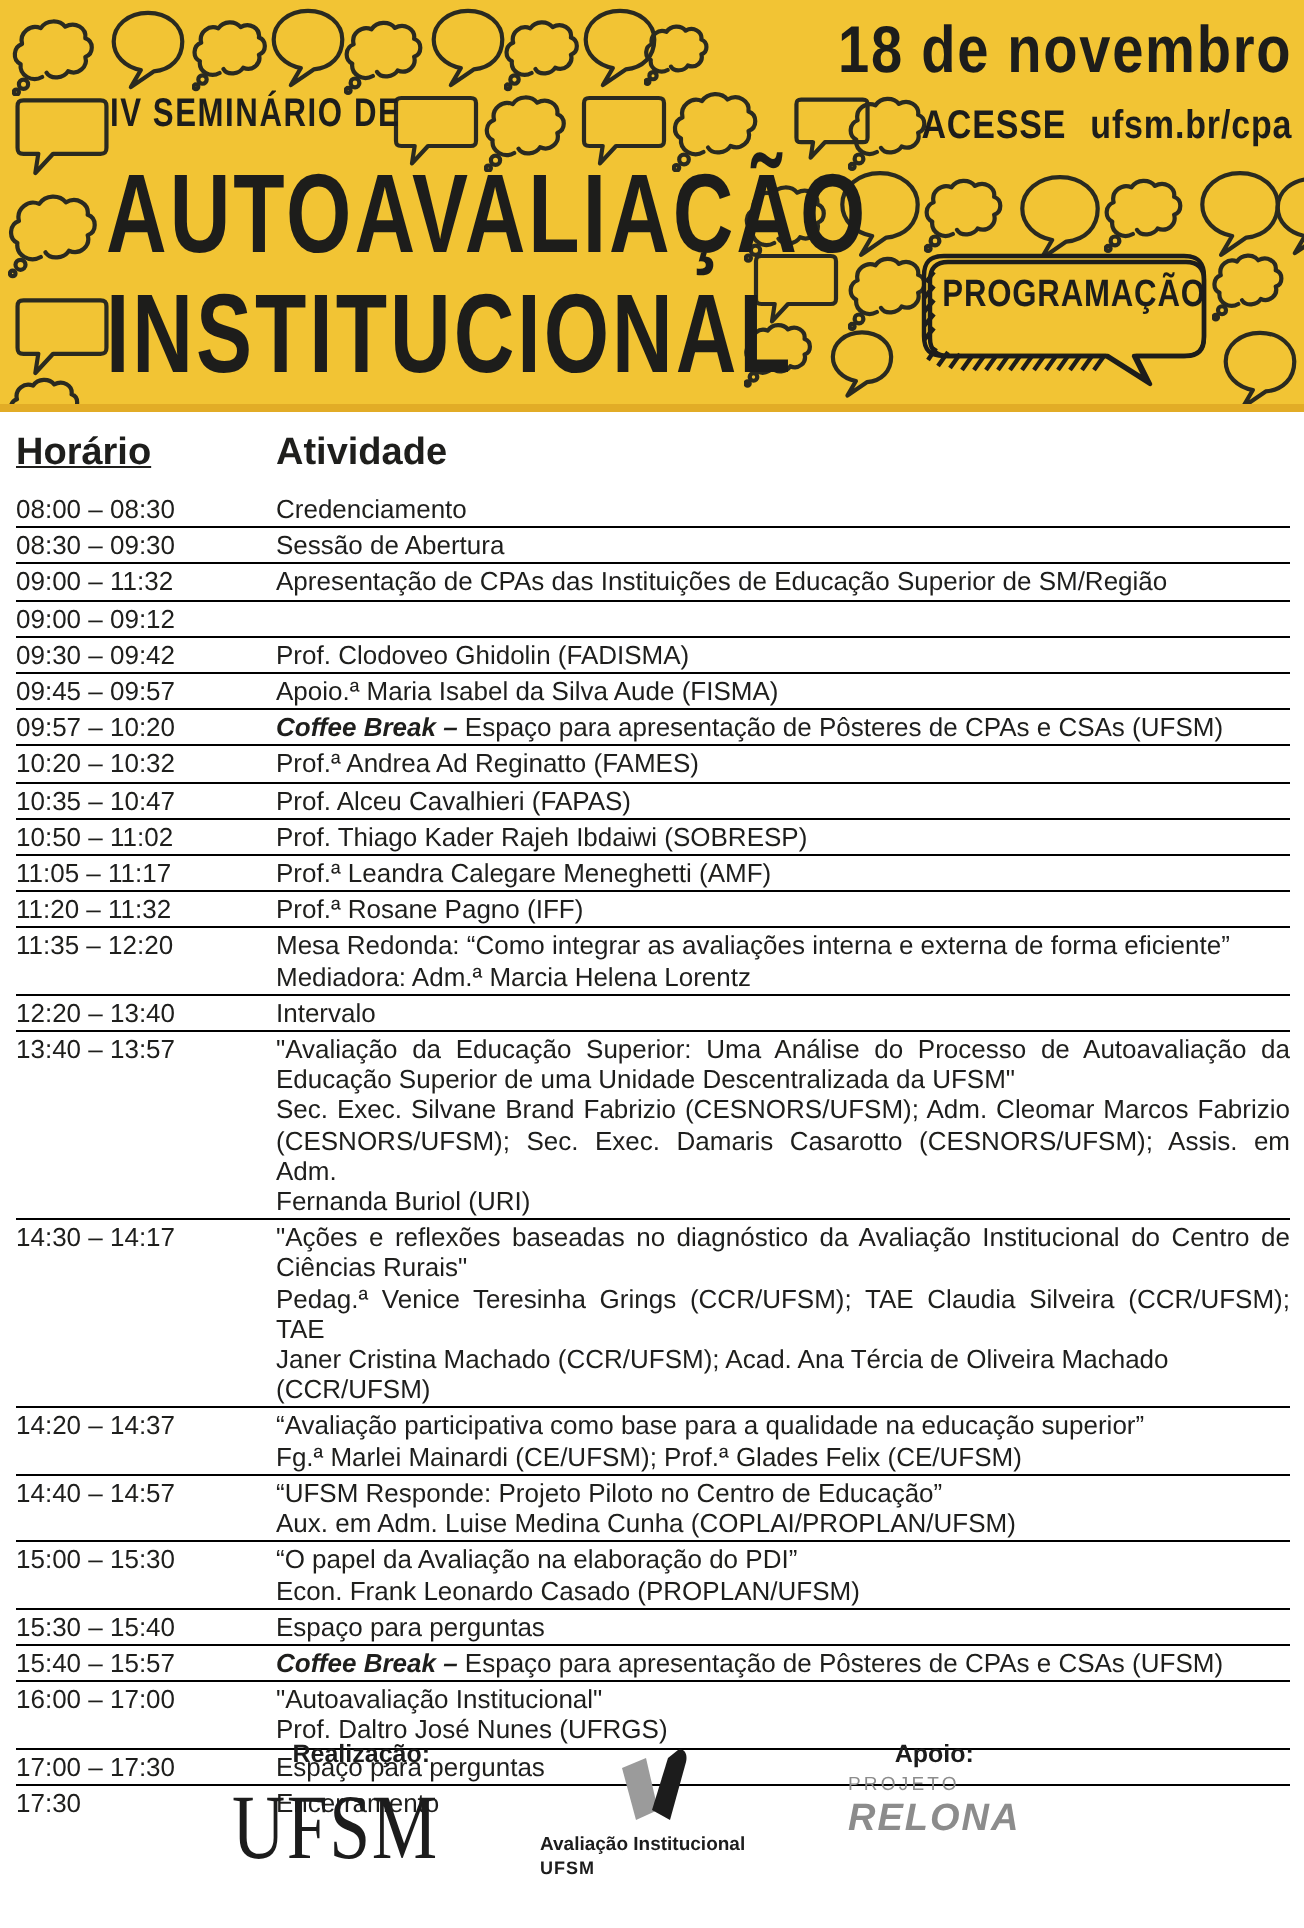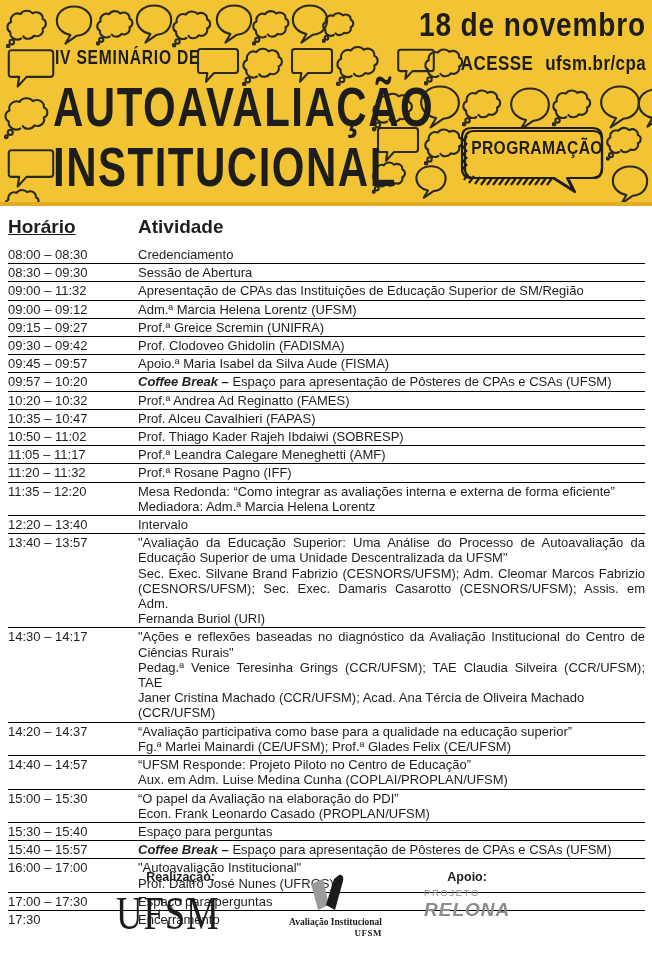--- a/index.html
+++ b/index.html
@@ -32,21 +32,21 @@
   .activity{flex:1;font-size:13px;line-height:15.2px;}
   .activity .line{min-height:15.2px;}
   .activity .line.fill{text-align:justify;text-align-last:justify;}
   .activity .em{font-weight:bold;font-style:italic;}
   
   .footer{position:absolute;left:0;top:868px;width:652px;height:90px;}
   .fgroup{position:absolute;}
   .small-label{font-size:12.5px;font-weight:bold;color:#1c1c1c;text-align:center;}
   .realizacao{left:116px;top:2px;}
   .ufsm-logo{font-family:"Liberation Serif", serif;font-size:46px;font-weight:400;letter-spacing:1px;color:#1c1c1c;transform:scaleX(.8);transform-origin:left top;margin-top:3px;white-space:nowrap;}
-  .centerlogo{left:270px;top:6px;width:112px;text-align:right;font-family:Liberation Serif, serif;}
+  .centerlogo{left:270px;top:6px;width:112px;text-align:left;}
   .centerlogo .mark{display:block;margin:0 auto 3px auto;}
   .centerlogo .l1{font-size:9.5px;font-weight:bold;color:#1c1c1c;white-space:nowrap;}
   .centerlogo .l2{font-size:9px;font-weight:bold;color:#1c1c1c;letter-spacing:.5px;margin-top:1px;}
   .apoio{left:424px;top:2px;}
   .apoio .proj{font-size:9.5px;color:#8c8c8c;letter-spacing:1.6px;margin-top:3px;}
   .apoio .relona{font-size:19px;font-weight:bold;color:#8c8c8c;letter-spacing:1px;margin-top:1px;font-style:italic;}
 </style>
 </head>
 <body>
 
@@ -139,29 +139,20 @@
         </div>
       </div>
       <div class="row">
         <div class="time">09:00 – 11:32</div>
         <div class="activity">
           <div class="line"><span>Apresentação de CPAs das Instituições de Educação Superior de SM/Região</span></div>
         </div>
       </div>
       <div class="row">
         <div class="time">09:00 – 09:12</div>
-        <div class="activity">
-          <div class="line"><span>Adm.ª Marcia Helena Lorentz (UFSM)</span></div>
-        </div>
-      </div>
-      <div class="row">
-        <div class="time">09:15 – 09:27</div>
-        <div class="activity">
-          <div class="line"><span>Prof.ª Greice Scremin (UNIFRA)</span></div>
-        </div>
       </div>
       <div class="row">
         <div class="time">09:30 – 09:42</div>
         <div class="activity">
           <div class="line"><span>Prof. Clodoveo Ghidolin (FADISMA)</span></div>
         </div>
       </div>
       <div class="row">
         <div class="time">09:45 – 09:57</div>
         <div class="activity">

